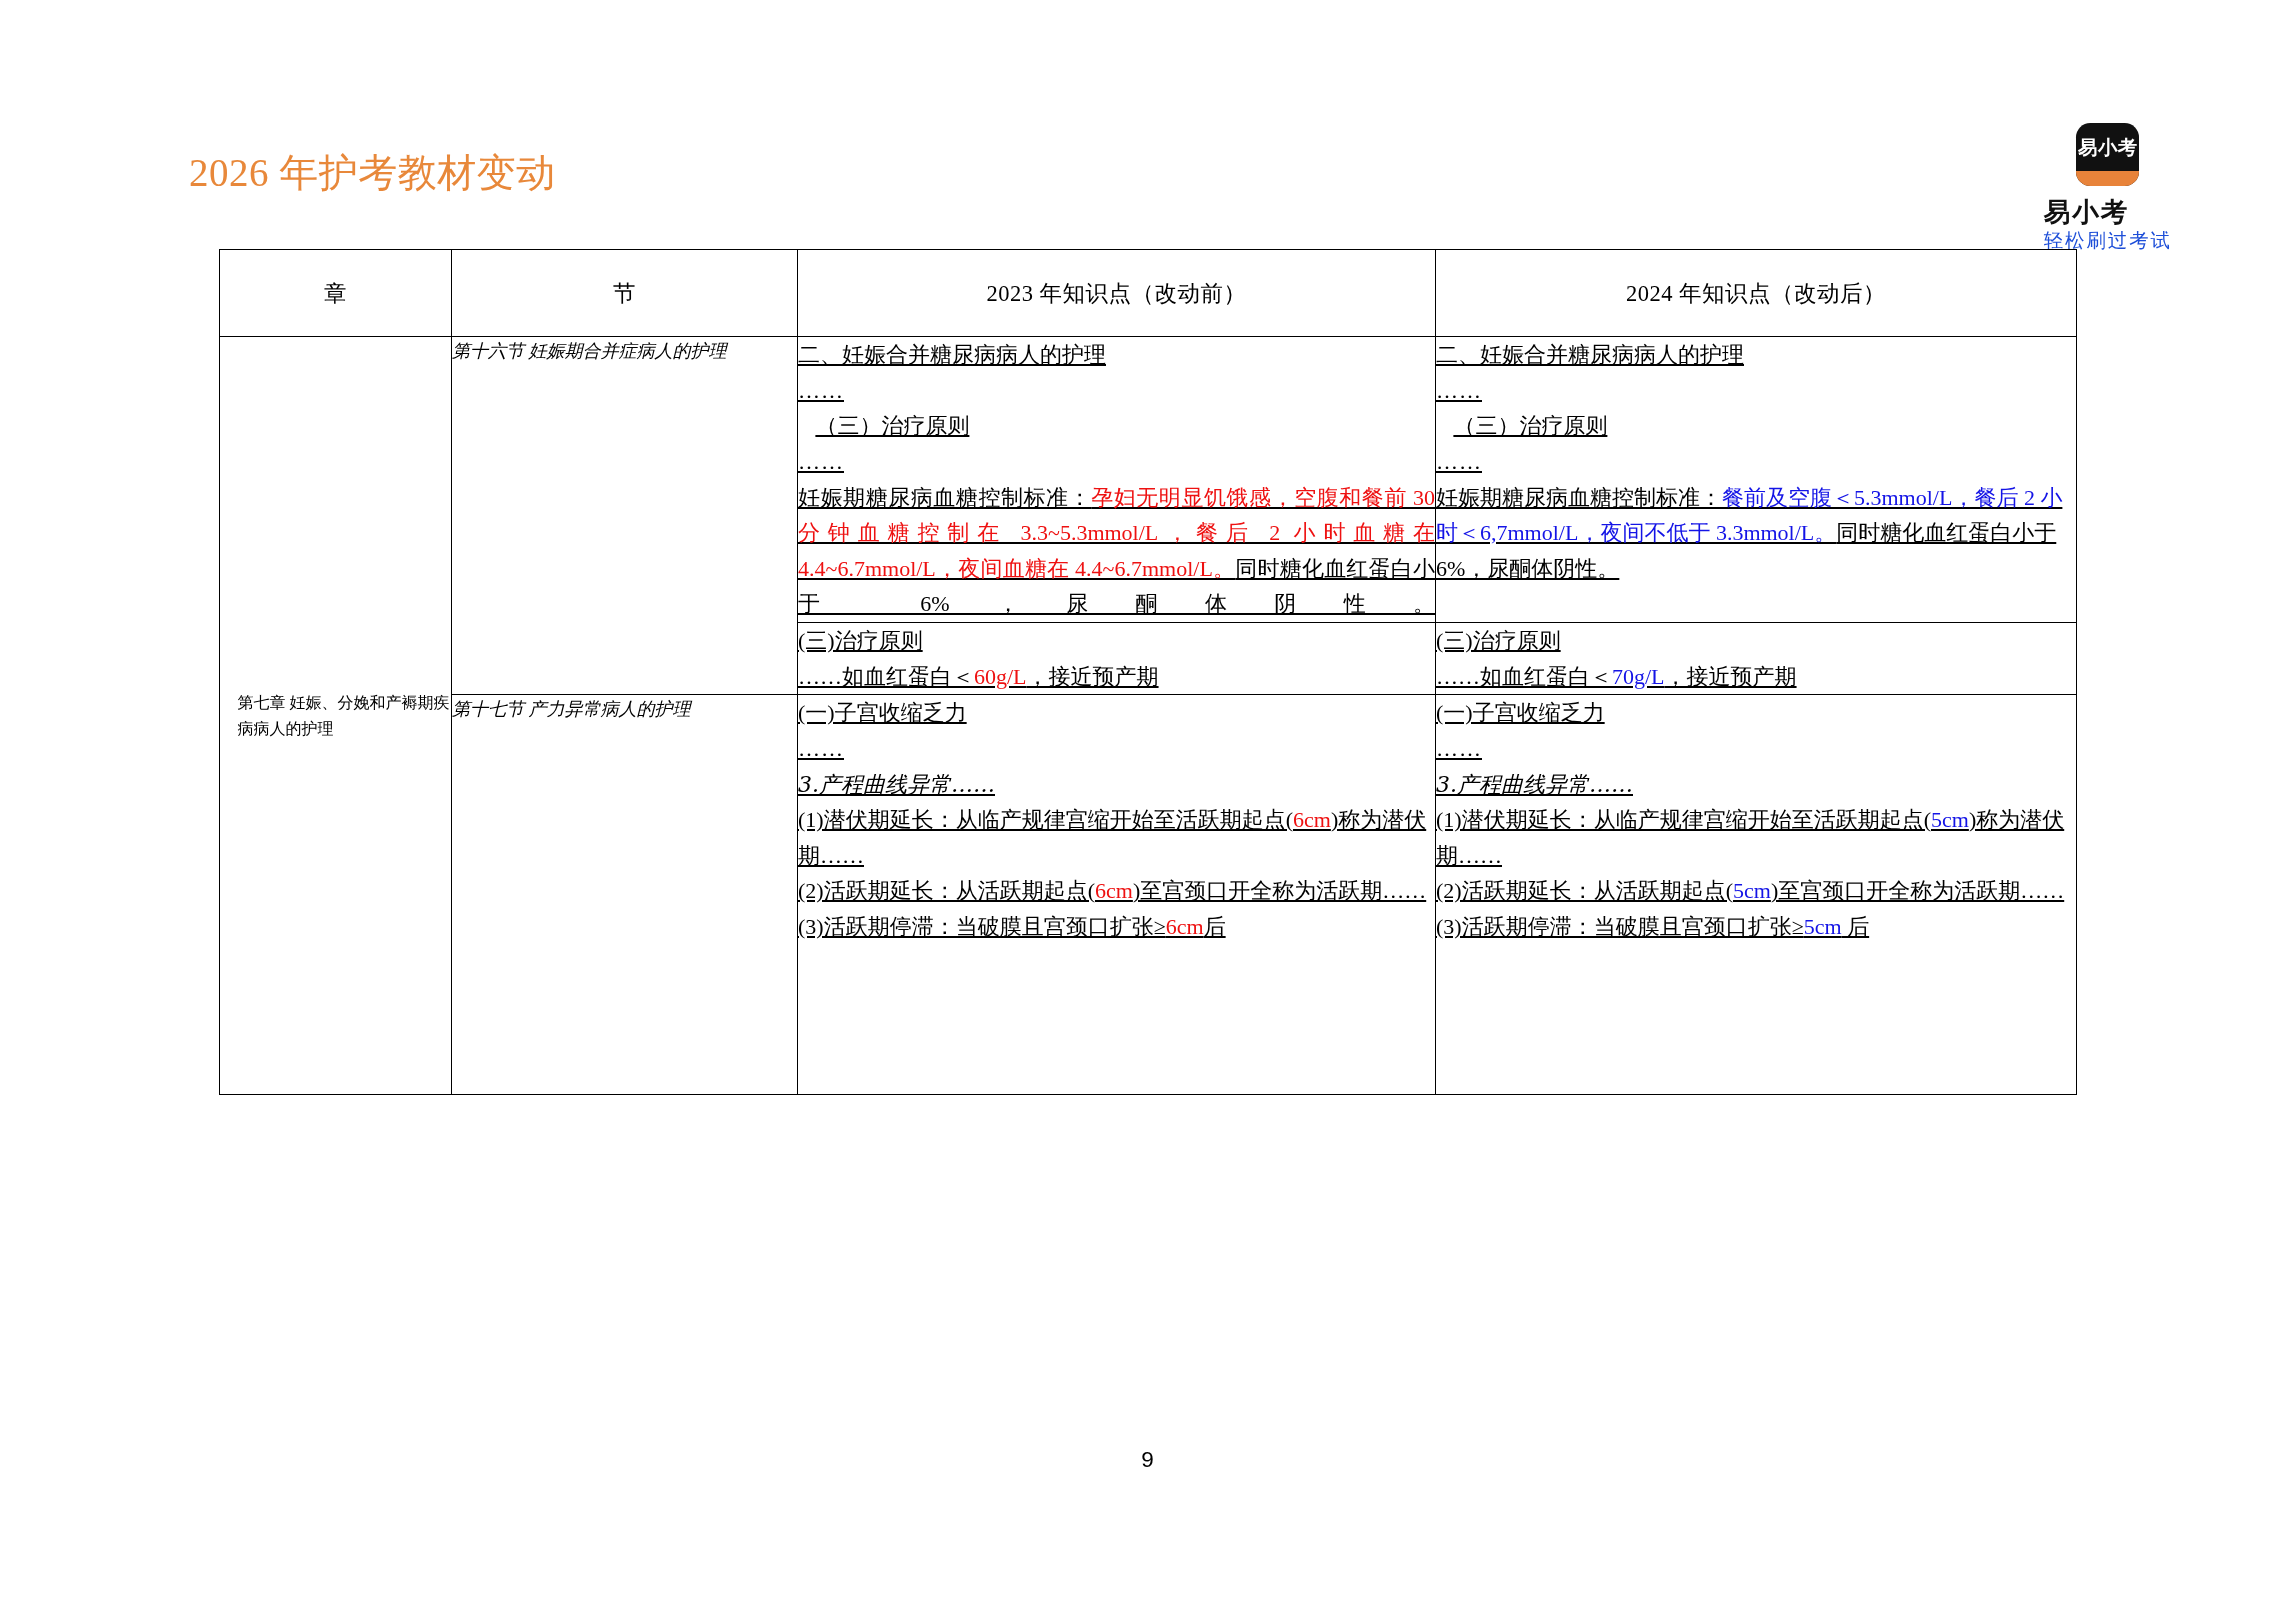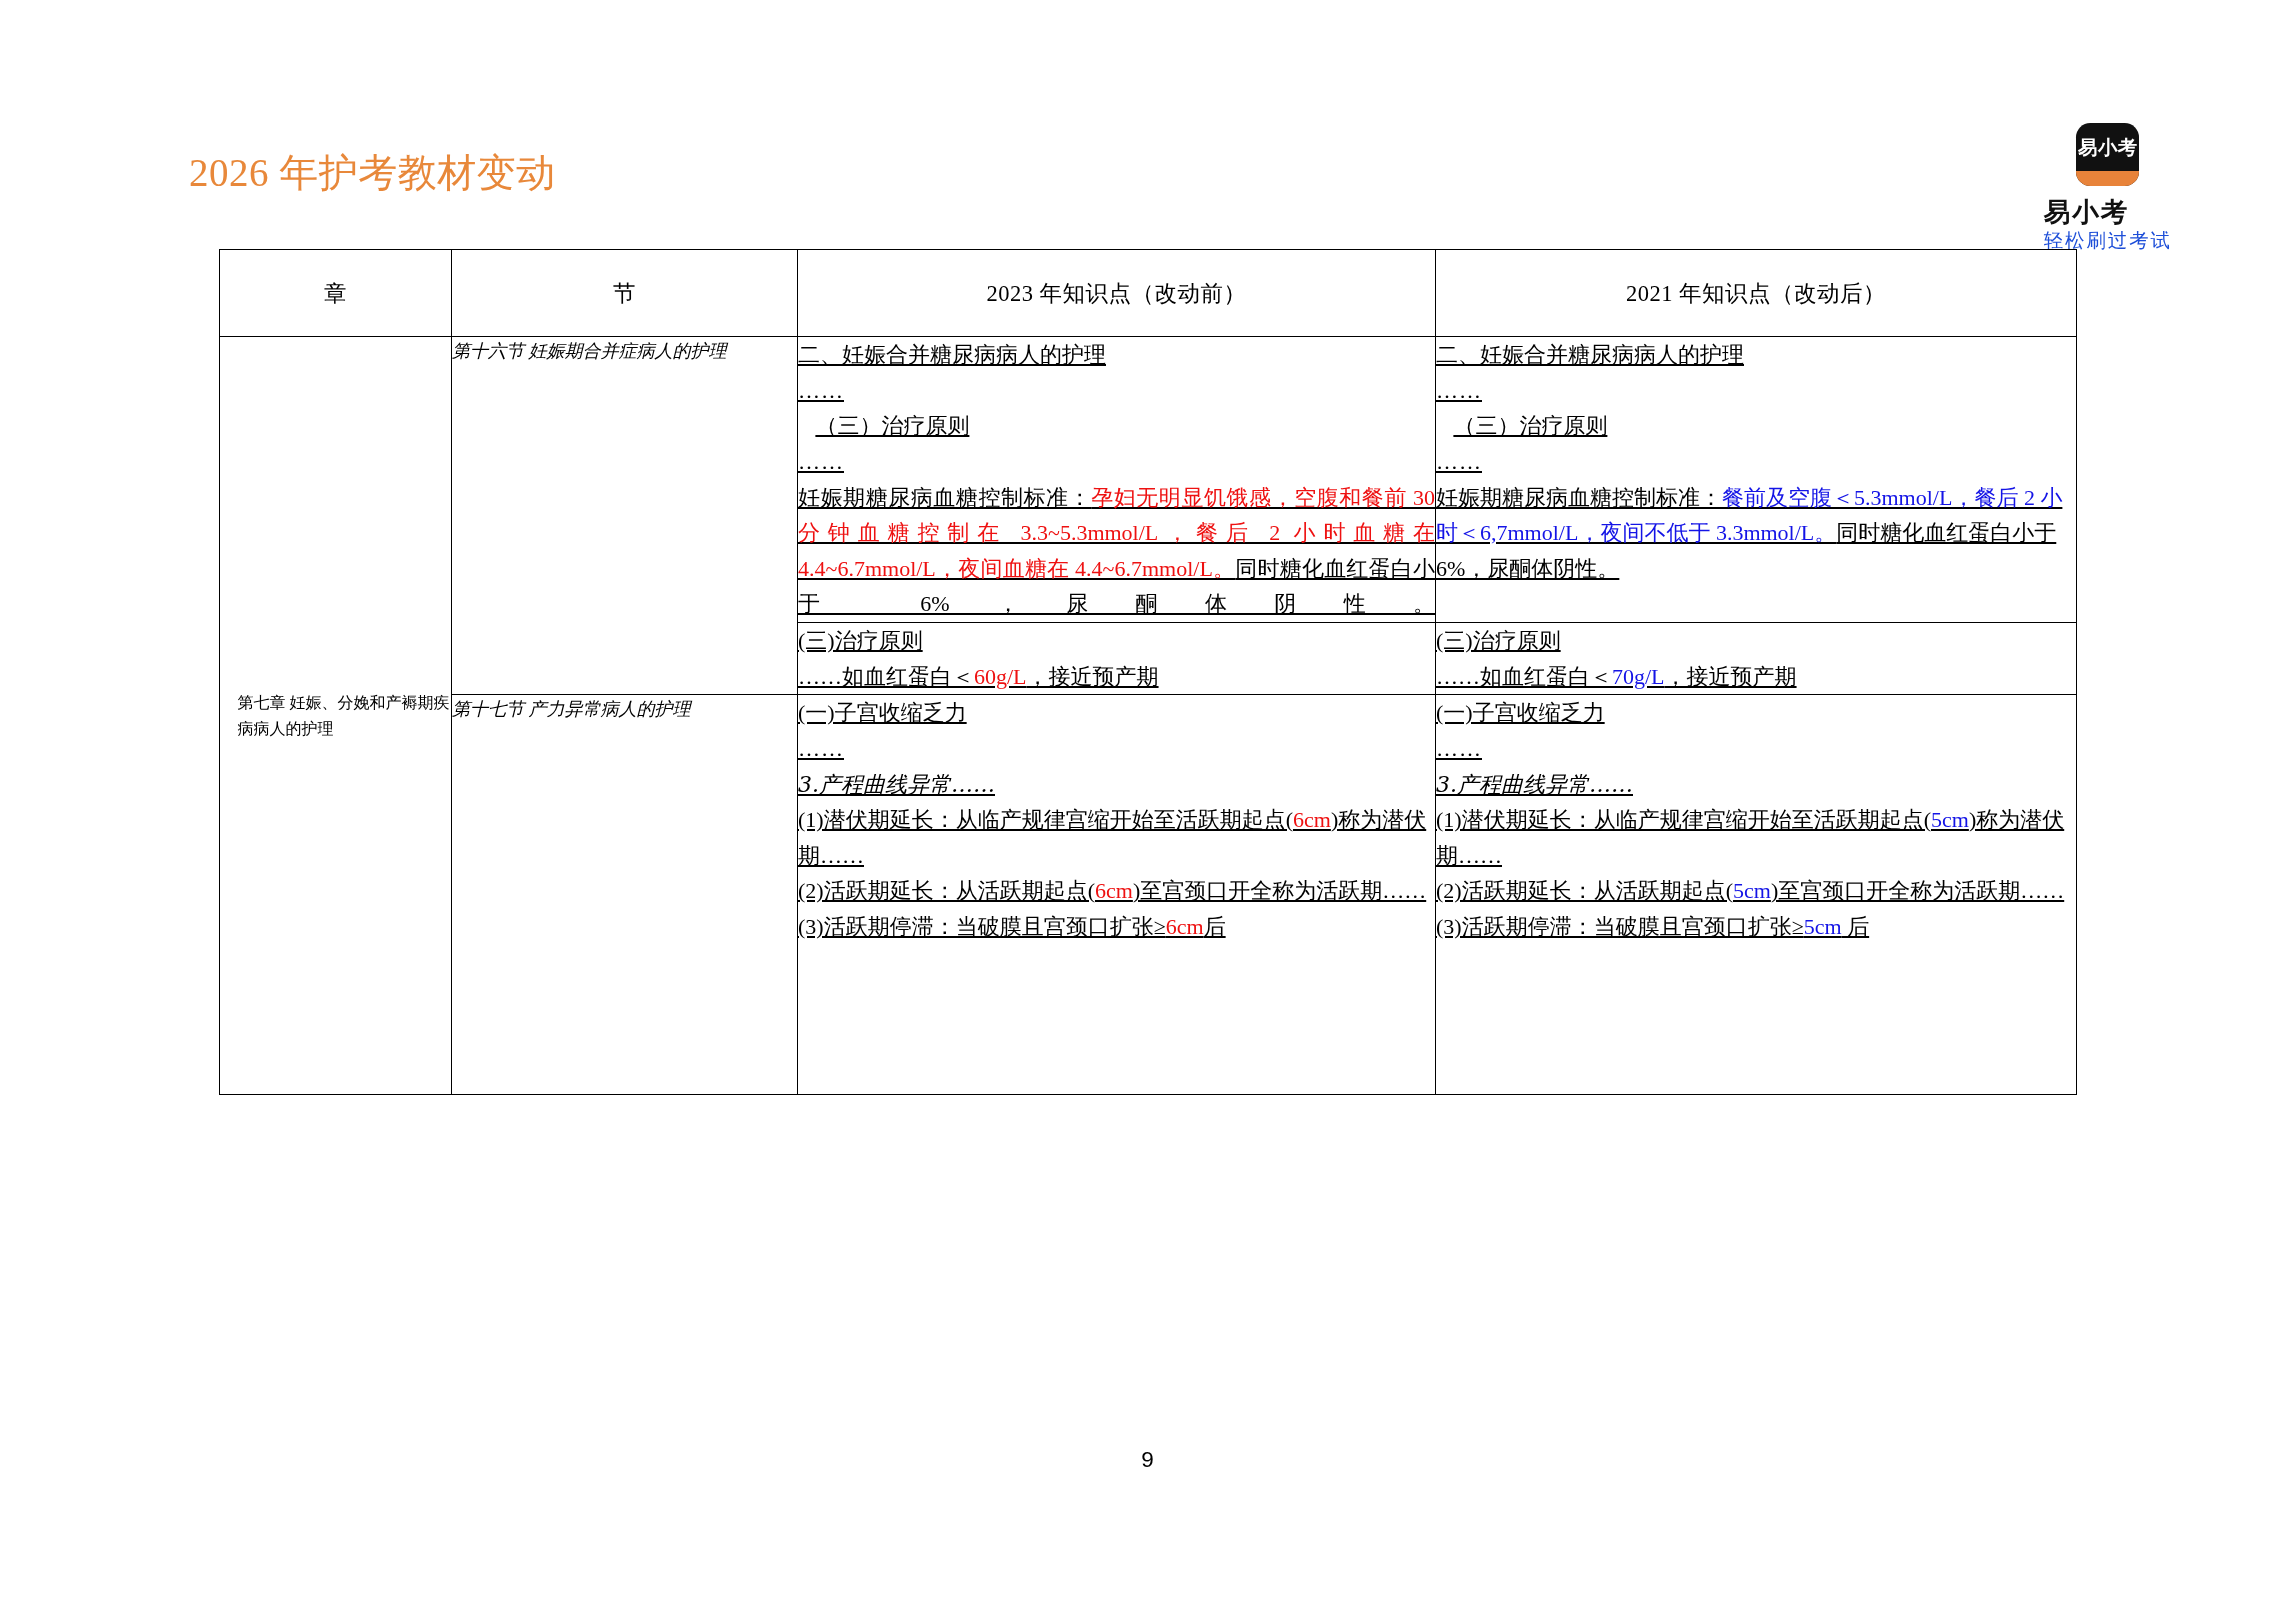--- a/index.html
+++ b/index.html
@@ -200,21 +200,21 @@
     <col class="col-section">
     <col class="col-y2025">
     <col class="col-y2026">
   </colgroup>
 
   <tbody>
       <tr>
     <td class="head-cell">章</td>
     <td class="head-cell">节</td>
     <td class="head-cell">2023 年知识点（改动前）</td>
-    <td class="head-cell">2021 年知识点（改动后）</td>
+    <td class="head-cell">2024 年知识点（改动后）</td>
   </tr>
 
   <tr>
     <td rowspan="3" class="cell-pad chapter" style="vertical-align: middle;">
       <div class="chapter-text">第七章 妊娠、分娩和产褥期疾病病人的护理</div>
     </td>
 
     <td rowspan="2" class="cell-pad">
       <div class="section-text">第十六节 妊娠期合并症病人的护理</div>
     </td>

